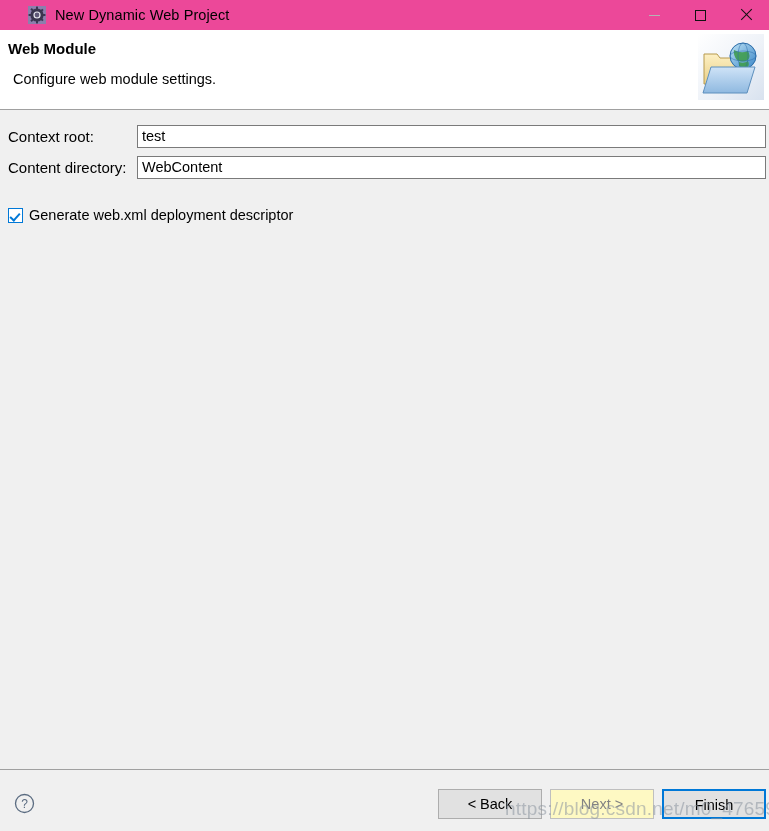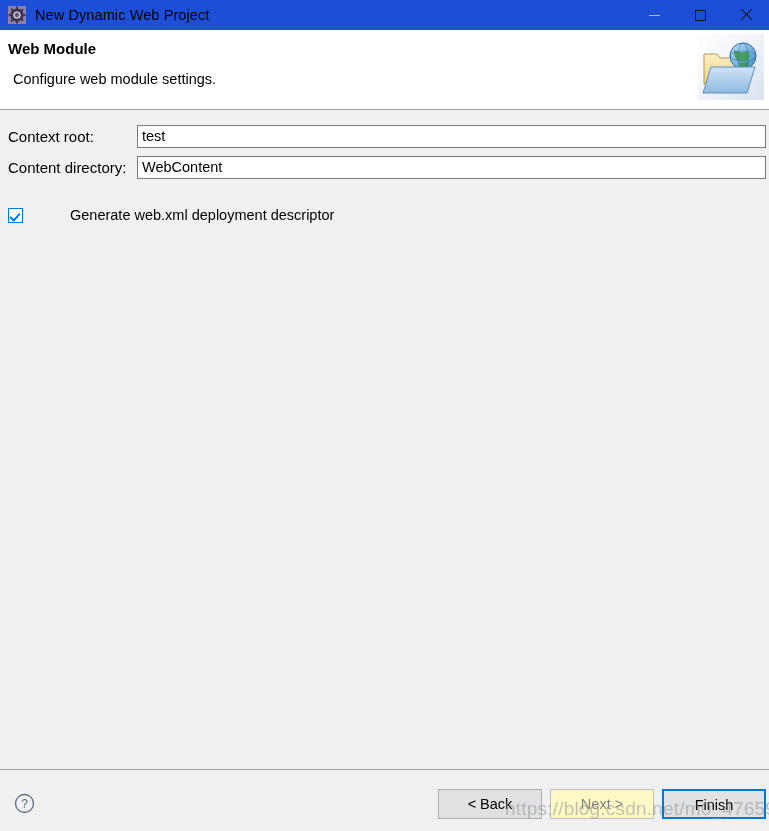--- a/index.html
+++ b/index.html
@@ -20,25 +20,26 @@
     width: 769px;
     height: 831px;
     background: #f0f0f0;
     display: flex;
     flex-direction: column;
   }
 
   
   .titlebar {
     height: 30px;
-    background: #1d4ed8;
-    display: flex;
-    align-items: center;
-    flex: 0 0 auto;
-    position: relative;
+    background: #ec4899;
+    display: flex;
+    align-items: center;
+    flex: 0 0 auto;
+    position: relative;
+    padding-left: 20px;
   }
   .titlebar-icon {
     width: 18px;
     height: 18px;
     margin-left: 8px;
     margin-right: 9px;
     flex: 0 0 auto;
     position: relative;
   }
   .titlebar-title {
@@ -163,21 +164,20 @@
     outline: none;
     line-height: 21px;
   }
 
   .checkbox-row {
     position: absolute;
     left: 8px;
     top: 97px;
     display: flex;
     align-items: center;
-    gap: 41px;
   }
   .checkbox {
     width: 15px;
     height: 15px;
     border: 1px solid #0078d7;
     background: #ffffff;
     box-sizing: border-box;
     position: relative;
     flex: 0 0 auto;
   }

